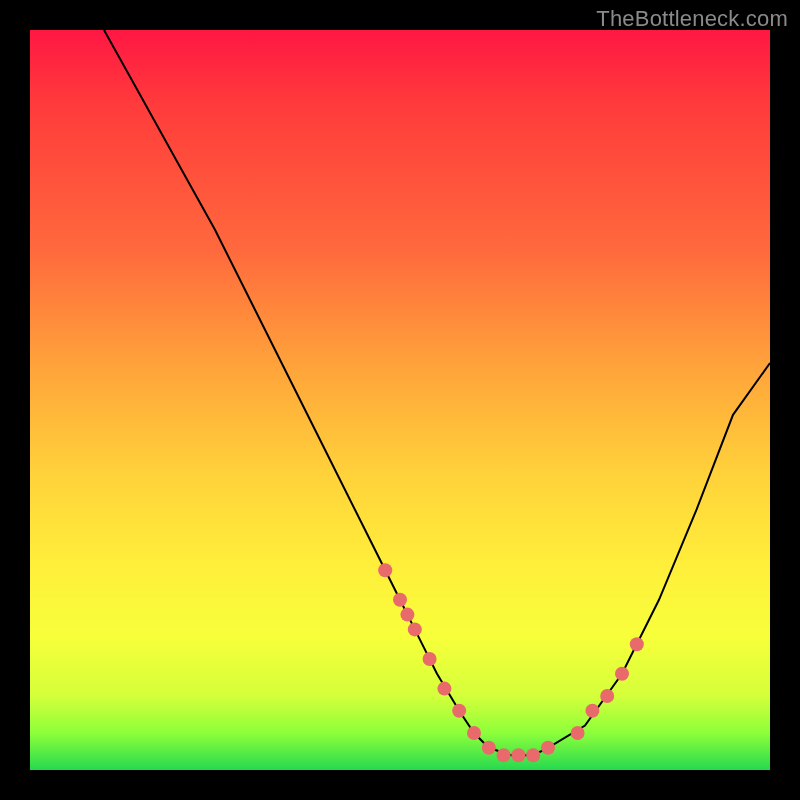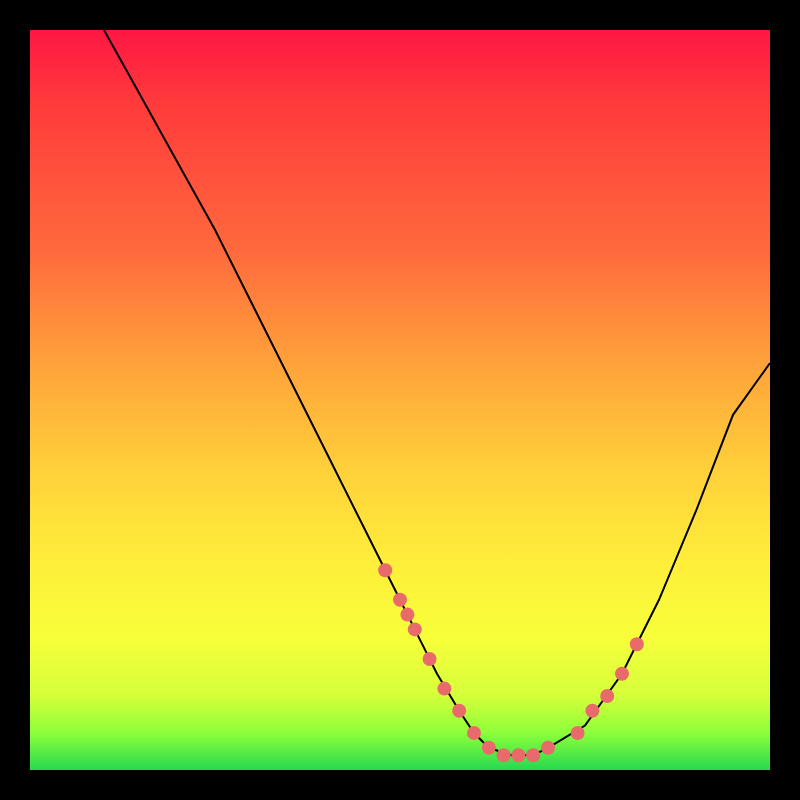--- a/index.html
+++ b/index.html
@@ -90,13 +90,14 @@
           <circle cx="503.2" cy="725.2" r="7" class="dot"></circle>
           <circle cx="518.0" cy="717.8" r="7" class="dot"></circle>
           <circle cx="547.6" cy="703.0" r="7" class="dot"></circle>
           <circle cx="562.4" cy="680.8" r="7" class="dot"></circle>
           <circle cx="577.2" cy="666.0" r="7" class="dot"></circle>
           <circle cx="592.0" cy="643.8" r="7" class="dot"></circle>
           <circle cx="606.8" cy="614.2" r="7" class="dot"></circle>
         </g>
     </svg>
   </div>
+  <div class="watermark">TheBottleneck.com</div>
 </div>
 
 </body></html>

